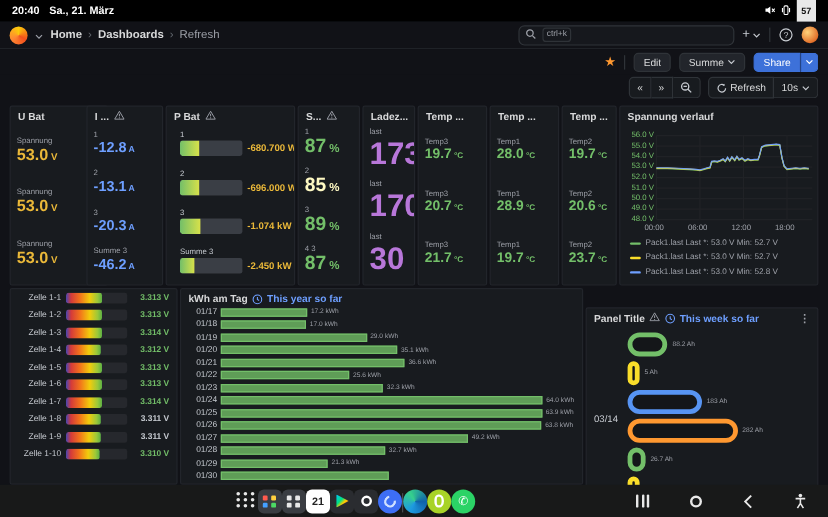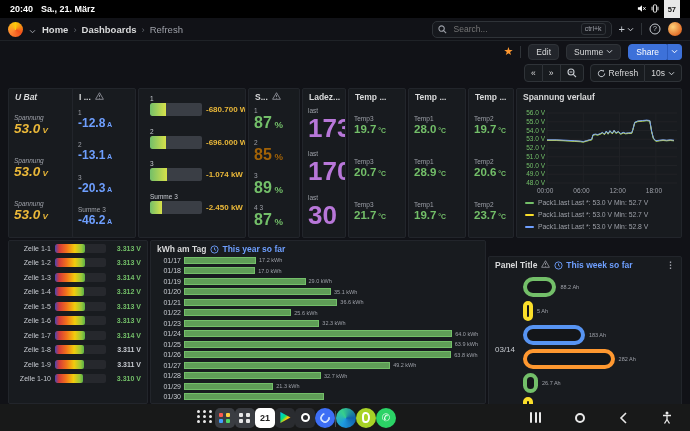--- a/index.html
+++ b/index.html
@@ -47,21 +47,21 @@
   .tb-group .tb-btn:first-child{border-radius:4px 0 0 4px;}
   .tb-group .tb-btn:last-child{border-radius:0 4px 4px 0;}
   .tb-group .tb-btn + .tb-btn{border-left:none;}
 
   
   .panel{position:absolute;background:#181b1f;border:1px solid #22252b;border-radius:2px;overflow:hidden;}
   .phead{display:flex;align-items:center;gap:4px;padding:3px 6px 1px 6px;font-size:8.5px;font-weight:700;
     color:#d8d9da;white-space:nowrap;}
   .plink{display:flex;align-items:center;gap:3px;color:#6e9fff;font-weight:600;font-size:8.5px;cursor:pointer;}
   .kebab{margin-left:auto;color:#9da0a8;cursor:pointer;letter-spacing:0;font-size:9px;}
-  #panel-u-bat{left:8px;top:88px;width:82px;height:150px;font-style:italic;}
+  #panel-u-bat{left:8px;top:88px;width:82px;height:150px;}
   #panel-i-bat{left:72px;top:88px;width:64px;height:150px;}
   #panel-p-bat{left:138px;top:88px;width:108px;height:150px;}
   #panel-soc{left:248px;top:88px;width:52px;height:150px;}
   #panel-ladez{left:302px;top:88px;width:44px;height:150px;}
   #panel-temp-a{left:348px;top:88px;width:58px;height:150px;}
   #panel-temp-b{left:408px;top:88px;width:58px;height:150px;}
   #panel-temp-c{left:468px;top:88px;width:46px;height:150px;}
   #panel-chart{left:516px;top:88px;width:166px;height:150px;}
   #panel-zell{left:8px;top:240px;width:140px;height:164px;}
   #panel-kwh{left:150px;top:240px;width:336px;height:164px;}
@@ -183,21 +183,20 @@
         <span class="crumb">Refresh</span>
       </div>
     <div class="nav-right">
       <div class="search-box">
         <span>
           <svg width="9" height="9" viewBox="0 0 10 10">
               <circle cx="4" cy="4" r="3" fill="none" stroke="#9da0a8" stroke-width="1.2"></circle>
               <path d="M6.3 6.3L9 9" stroke="#9da0a8" stroke-width="1.2"></path>
             </svg>
         </span>
-        <input placeholder="Search..." style="">
         <span class="kbd">ctrl+k</span>
       </div>
       <div class="ico-btn">+
         <svg width="7" height="5" viewBox="0 0 8 6">
             <path d="M1 1.5l3 3 3-3" fill="none" stroke="#c7cbd1" stroke-width="1.2"></path>
           </svg>
       </div>
       <div class="v-div"></div>
       <div class="ico-btn">
         <svg width="12" height="12" viewBox="0 0 12 12">
@@ -302,20 +301,28 @@
           <div class="s-label">3</div>
           <div class="s-value" style="color: rgb(110, 159, 255);">-20.3<span class="s-unit"> A</span></div>
         </div>
         <div class="stat">
           <div class="s-label">Summe 3</div>
           <div class="s-value" style="color: rgb(110, 159, 255);">-46.2<span class="s-unit"> A</span></div>
         </div>
       </div>
     </div>
   <div class="panel" id="panel-p-bat">
+      <div class="phead">
+        <span>P Bat</span>
+        <span><svg width="9" height="8" viewBox="0 0 10 9">
+            <path d="M5 0.8L9.4 8.2H0.6Z" fill="none" stroke="#9da0a8" stroke-width="0.9"></path>
+            <path d="M5 3.2v2.4" stroke="#9da0a8" stroke-width="0.9"></path>
+            <circle cx="5" cy="7" r="0.55" fill="#9da0a8"></circle>
+          </svg></span>
+      </div>
       <div class="stat-body">
         <div class="gauge-item">
           <div class="g-label">1</div>
           <div class="g-row">
             <div class="g-track">
               <div class="g-fill" style="width: 30%;"></div>
             </div>
             <div class="g-val">-680.700 W</div>
           </div>
         </div>
@@ -357,21 +364,21 @@
             <circle cx="5" cy="7" r="0.55" fill="#9da0a8"></circle>
           </svg></span>
       </div>
       <div class="stat-body">
         <div class="stat">
           <div class="s-label">1</div>
           <div class="s-value" style="color: rgb(115, 191, 105);">87<span class="s-unit"> %</span></div>
         </div>
         <div class="stat">
           <div class="s-label">2</div>
-          <div class="s-value" style="color: #a16207;">85<span class="s-unit"> %</span></div>
+          <div class="s-value" style="color: #fef9c3;">85<span class="s-unit"> %</span></div>
         </div>
         <div class="stat">
           <div class="s-label">3</div>
           <div class="s-value" style="color: rgb(115, 191, 105);">89<span class="s-unit"> %</span></div>
         </div>
         <div class="stat">
           <div class="s-label">4 3</div>
           <div class="s-value" style="color: rgb(115, 191, 105);">87<span class="s-unit"> %</span></div>
         </div>
       </div>

